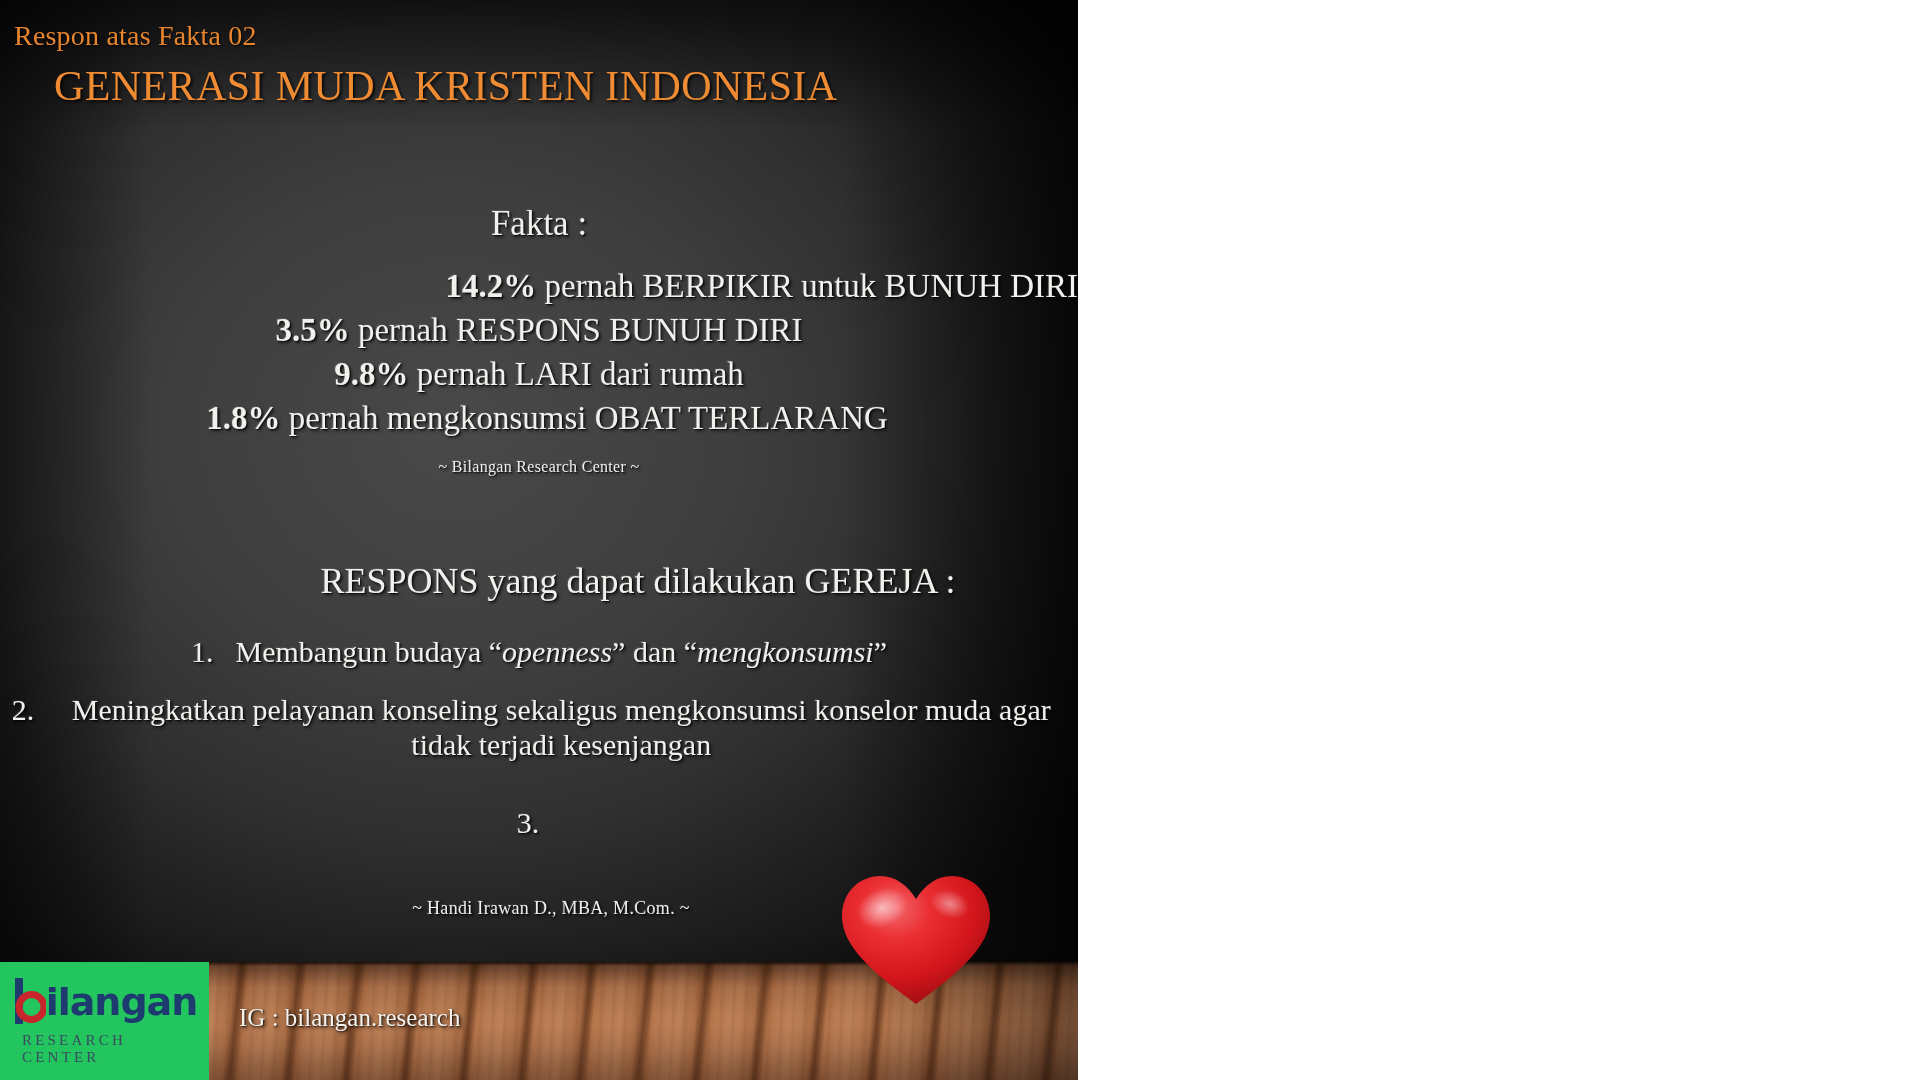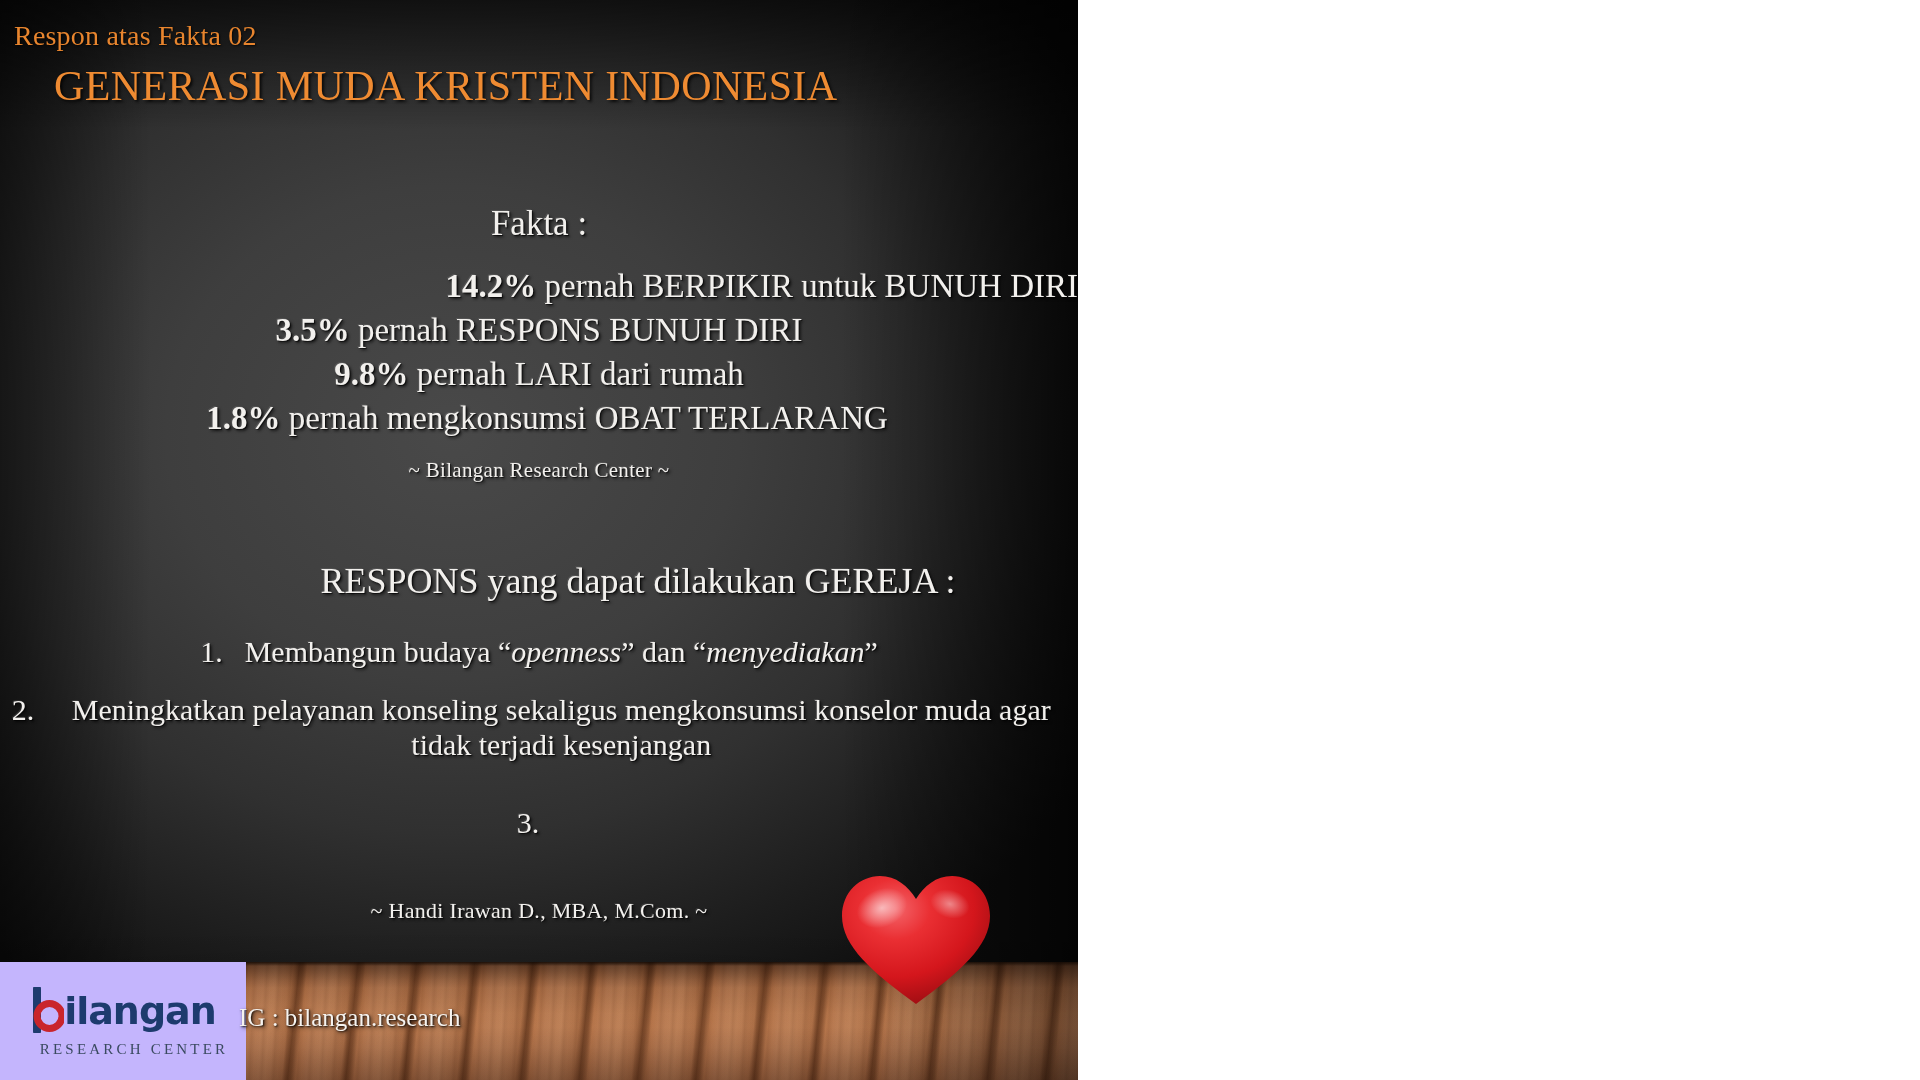--- a/index.html
+++ b/index.html
@@ -152,21 +152,21 @@
   .fact-line b { font-weight: bold; }
   .fact-1 { top: 268px; text-align: right; }
   .fact-2 { top: 312px; }
   .fact-3 { top: 356px; }
   .fact-4 { top: 400px; margin-left: 8px; }
 
   .source-1 {
     position: absolute;
     left: 0; top: 458px;
     width: 1078px;
-    font-size: 21px;
+    font-size: 16px;
     letter-spacing: .3px;
   }
 
   .respons-title {
     position: absolute;
     left: 0; top: 560px;
     width: 1276px;
     font-size: 36px;
     white-space: nowrap;
   }
@@ -191,43 +191,43 @@
     margin-right: 22px;
   }
   .resp-text {
     flex: 0 1 auto;
     text-align: center;
     max-width: 1010px;
   }
 
   .source-2 {
     position: absolute;
-    left: 0; top: 898px;
-    width: 1078px;
-    font-size: 22px;
+    left: 12px; top: 898px;
+    width: 1078px;
+    font-size: 18px;
     letter-spacing: .3px;
   }
 
   
   .heart-wrap {
     position: absolute;
     left: 838px;
     top: 868px;
     width: 156px;
     height: 140px;
   }
 
   
   .logo-card {
     position: absolute;
     left: 0;
     bottom: 0;
-    width: 246px;
+    width: 209px;
     height: 118px;
-    background: #c4b5fd;
+    background: #22c55e;
     display: flex;
     flex-direction: column;
     justify-content: center;
     align-items: center;
   }
   .logo-mark-row {
     display: flex;
     align-items: center;
     justify-content: center;
     height: 50px;
@@ -307,21 +307,21 @@
       <b>1.8%</b><span> pernah mengkonsumsi OBAT TERLARANG</span>
     </div>
 
     <div class="source-1 emboss">~ Bilangan Research Center ~</div>
 
     <div class="respons-title emboss">RESPONS yang dapat dilakukan GEREJA :</div>
 
     <div class="resp-item resp-1 emboss">
       <div class="resp-row">
         <span class="resp-num">1.</span>
-        <span class="resp-text"><span>Membangun budaya “</span><i>openness</i><span>” dan “</span><i>menyediakan</i><span>”</span></span>
+        <span class="resp-text"><span>Membangun budaya “</span><i>openness</i><span>” dan “</span><i>mengkonsumsi</i><span>”</span></span>
       </div>
     </div>
 
     <div class="resp-item resp-2 emboss">
       <div class="resp-row">
         <span class="resp-num">2.</span>
         <span class="resp-text">Meningkatkan pelayanan konseling sekaligus mengkonsumsi konselor muda agar tidak terjadi kesenjangan</span>
       </div>
     </div>
 

